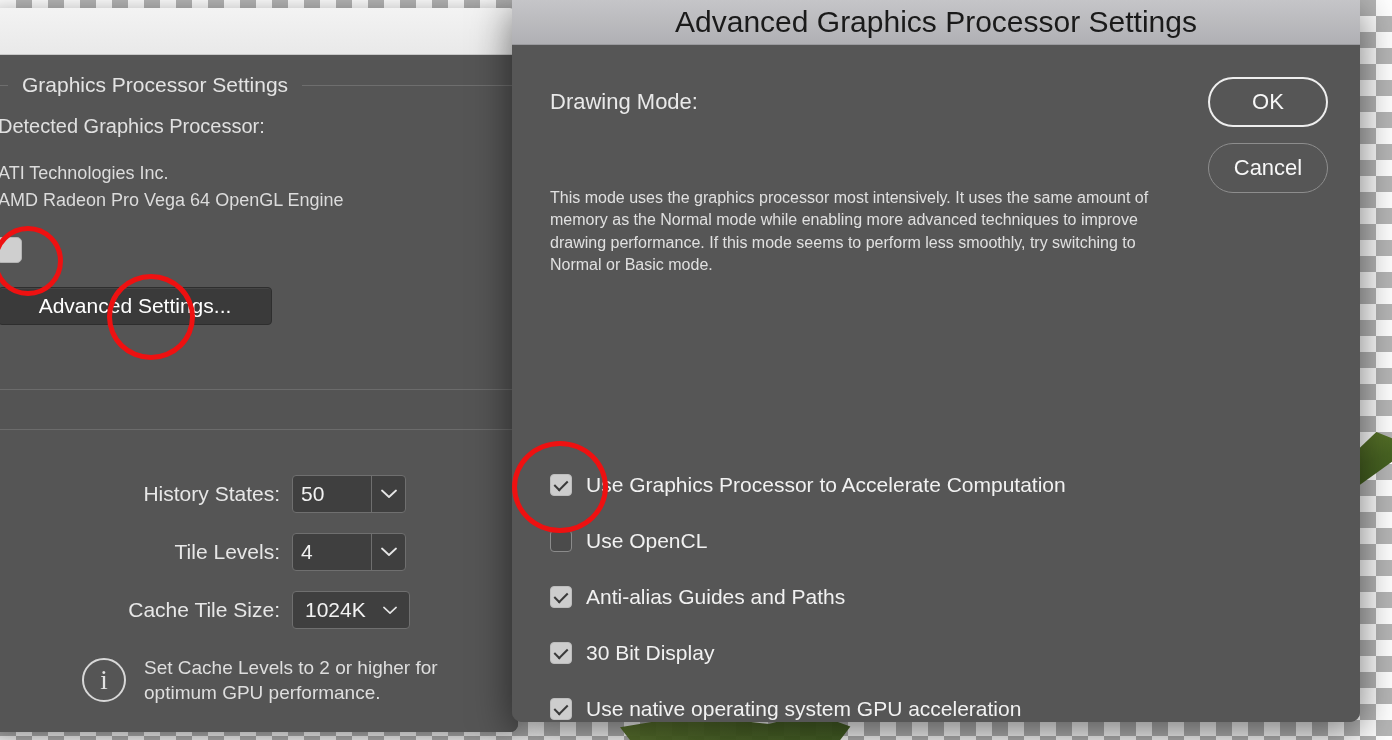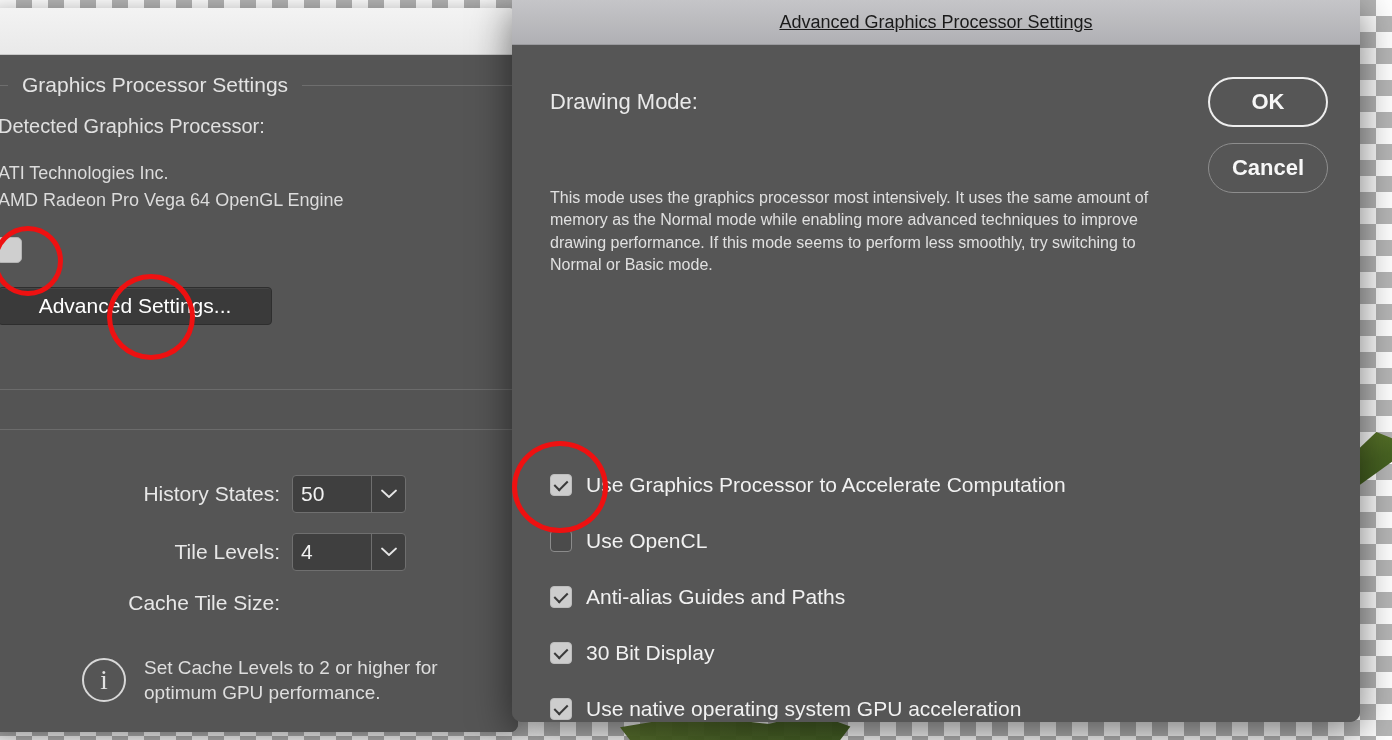--- a/index.html
+++ b/index.html
@@ -192,21 +192,21 @@
     box-shadow: 0 10px 40px rgba(0,0,0,.55);
     overflow: hidden;
   }
   .dialog-titlebar {
     height: 44px;
     background: linear-gradient(#c5c5c8, #b0b0b4);
     border-bottom: 1px solid #9a9a9e;
     display: flex; align-items: center; justify-content: center;
   }
   .dialog-title {
-    font-size: 18px; color: #1a1a1a; text-decoration: underline;
+    font-size: 30px; color: #1a1a1a;
   }
   .dialog-body {
     position: relative;
     height: 678px;
     background: #565656;
     color: #eaeaea;
   }
 
   .mode-row {
     position: absolute; left: 38px; top: 44px;
@@ -259,21 +259,21 @@
     content: "";
     width: 6px; height: 11px;
     border: solid #3a3a3a;
     border-width: 0 2.6px 2.6px 0;
     transform: translateY(-1.5px) rotate(45deg);
   }
   .cb-label { font-size: 21px; color: #f1f1f1; }
 
   .btn-col {
     position: absolute; right: 32px; top: 32px;
-    display: flex; flex-direction: column; gap: 16px; font-weight: bold;
+    display: flex; flex-direction: column; gap: 16px;
   }
   .ps-btn {
     width: 120px; height: 50px;
     border-radius: 25px;
     box-sizing: border-box;
     display: flex; align-items: center; justify-content: center;
     font-size: 22px; color: #f7f7f7;
     background: transparent;
   }
   .ps-btn.primary { border: 2px solid #eeeeee; }
@@ -349,20 +349,28 @@
             <span class="chev">
               <svg width="16" height="10" viewBox="0 0 16 10" aria-hidden="true">
                 <path d="M1 1.5 L8 8 L15 1.5" fill="none" stroke="#e6e6e6" stroke-width="1.8" stroke-linecap="round" stroke-linejoin="round"></path>
               </svg>
             </span>
           </span>
         </div>
 
         <div class="field-row">
           <span class="flabel">Cache Tile Size:</span>
+          <span class="ps-select sel-w118">
+            <span class="val">1024K</span>
+            <span class="chev">
+              <svg width="14" height="9" viewBox="0 0 16 10" aria-hidden="true">
+                <path d="M1 1.5 L8 8 L15 1.5" fill="none" stroke="#e6e6e6" stroke-width="1.8" stroke-linecap="round" stroke-linejoin="round"></path>
+              </svg>
+            </span>
+          </span>
         </div>
 
       </div>
 
       <div class="info-block">
         <span class="info-icon">
           <span>i</span>
         </span>
         <span class="info-text">Set Cache Levels to 2 or higher for optimum GPU performance.</span>
       </div>

